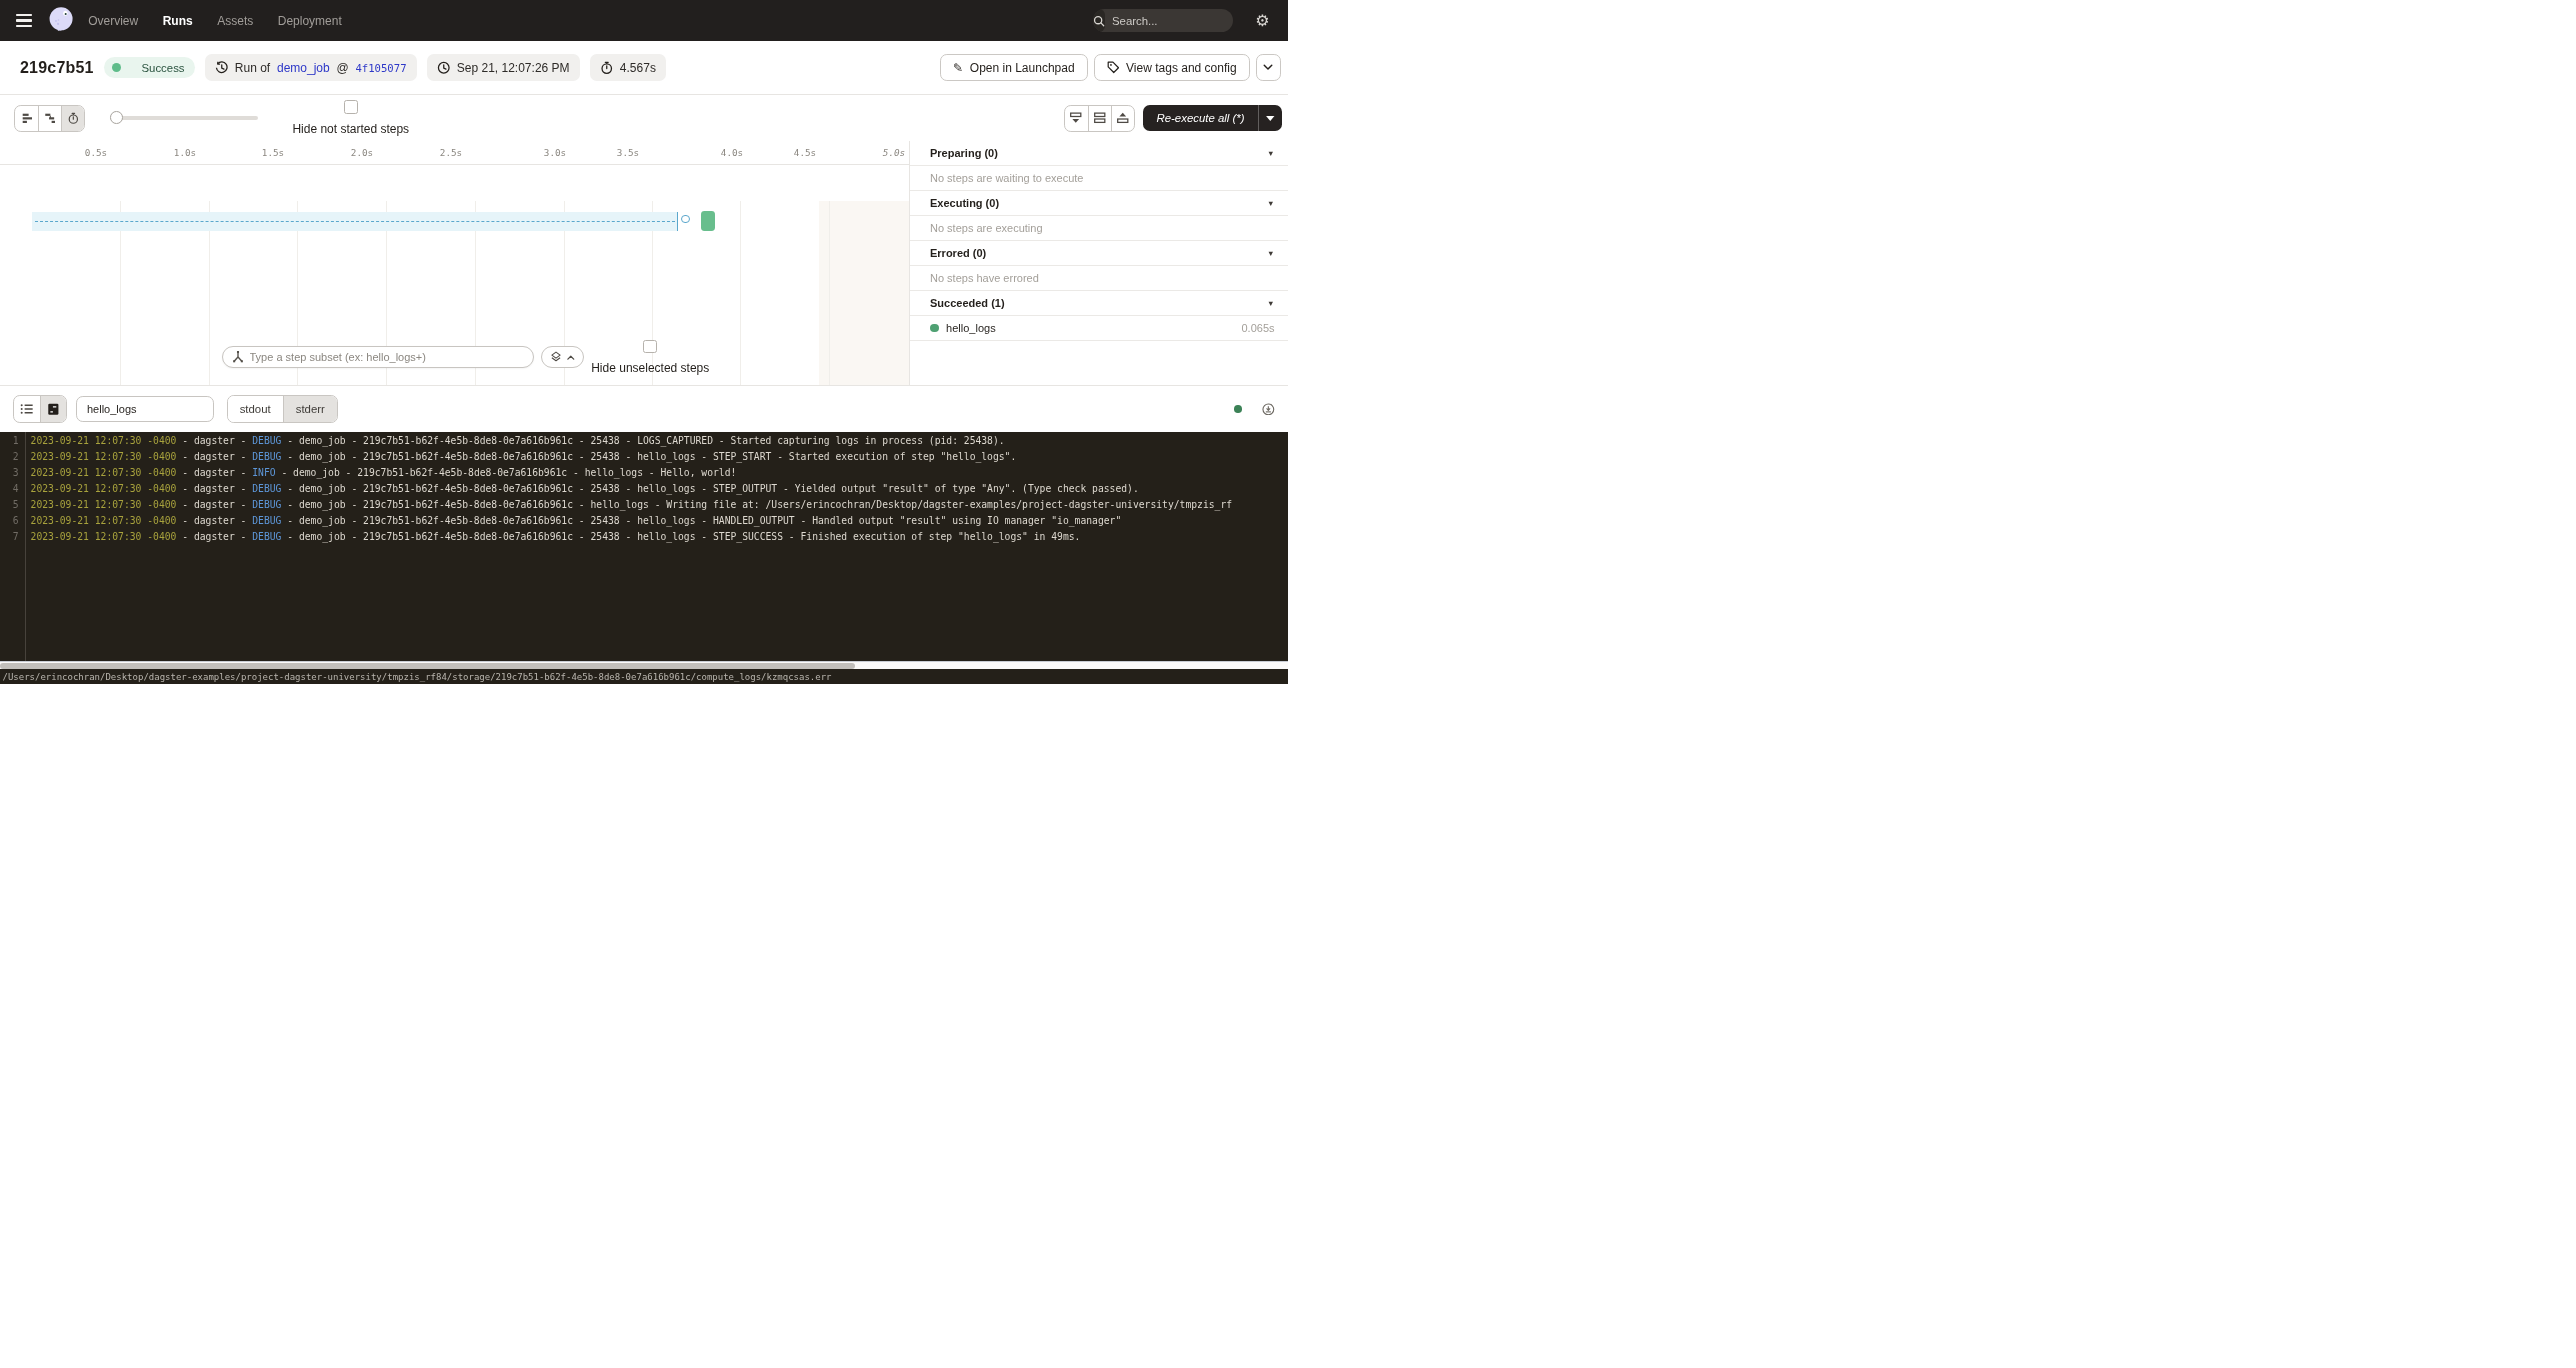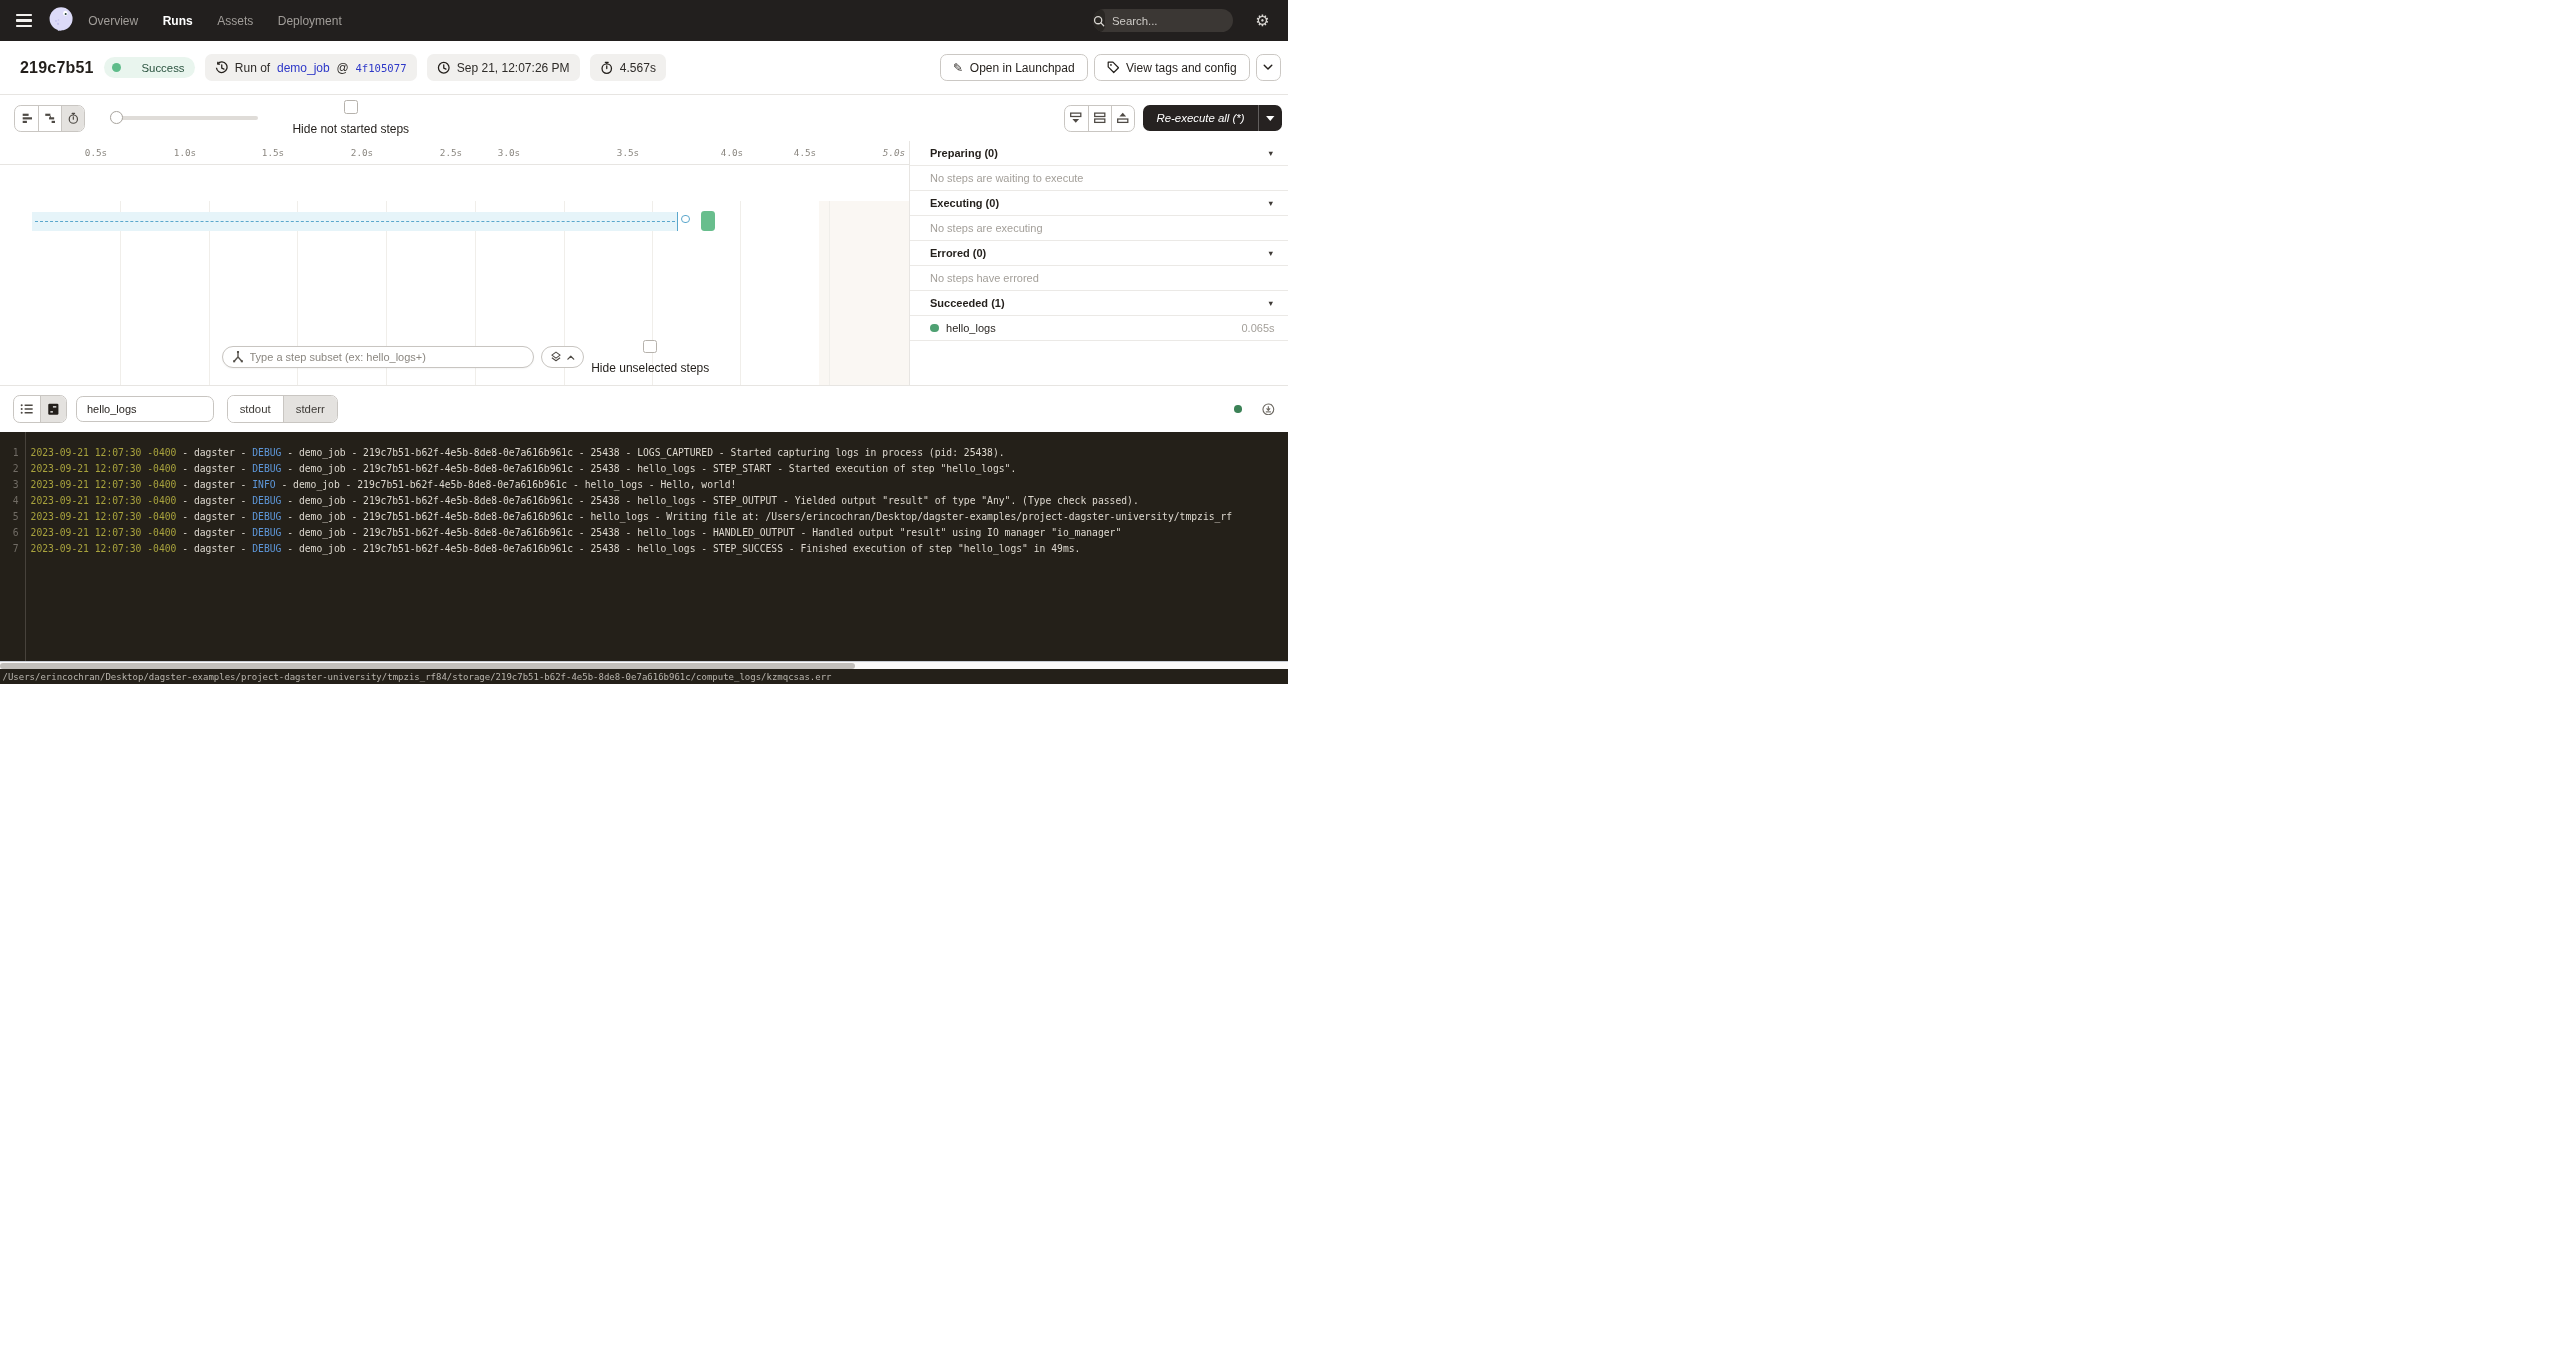--- a/index.html
+++ b/index.html
@@ -87,21 +87,21 @@
   .seg2 .cell.active { background:#e4e2df; }
   .filter-input { width:138px; height:26px; border:0.8px solid #c8c5c1; border-radius:6.8px; padding:0 10px; font-size:11px; color:#231f1b; outline:none; font-family:"Liberation Sans",sans-serif; }
   .io-tabs { display:flex; border:0.8px solid #c9c6c2; border-radius:6.8px; overflow:hidden; margin-left:3.4px; }
   .io-tabs .tab { height:26px; padding:0 12px; display:flex; align-items:center; font-size:11.4px; color:#3f3c38; cursor:pointer; border-left:0.8px solid #c9c6c2; background:#fff; }
   .io-tabs .tab:first-child { border-left:none; }
   .io-tabs .tab.active { background:#e4e2df; }
   .cap-dot { width:7.6px; height:7.6px; background:#3c8257; }
   .dl-icon { margin-left:11px; color:#6b6760; cursor:pointer; display:flex; }
 
   
-  .log-content { height:229px; background:#242019; position:relative; padding-top:13px; overflow:hidden; }
+  .log-content { height:229px; background:#242019; position:relative; padding-top:1px; overflow:hidden; }
   .log-content::before { content:""; position:absolute; left:24.5px; top:0; bottom:0; width:0.8px; background:#47423b; }
   .log-line { height:16px; line-height:16px; white-space:pre; font-family:"DejaVu Sans Mono",monospace; font-size:9.7px; overflow:hidden; }
   .log-line .num { display:inline-block; width:18.6px; text-align:right; color:#716c65; }
   .log-line .msgwrap { margin-left:12px; }
   .log-line .ts { color:#a8a23d; }
   .log-line .txt { color:#ded9d0; }
   .log-line .lvl { color:#5d96d8; }
 
   
   .hscroll { height:7.6px; background:#fbfaf9; border-top:0.8px solid #c9cdd4; position:relative; }
@@ -270,21 +270,21 @@
 </div>
 
 <div class="main-lower">
   <div class="gantt-area">
     <div class="axis-row" id="axis-row">
         <span class="axis-tick mono" style="left: 96px;">0.5s</span>
         <span class="axis-tick mono" style="left: 185px;">1.0s</span>
         <span class="axis-tick mono" style="left: 273px;">1.5s</span>
         <span class="axis-tick mono" style="left: 362px;">2.0s</span>
         <span class="axis-tick mono" style="left: 451px;">2.5s</span>
-        <span class="axis-tick mono" style="left: 509px;">3.0s</span>
+        <span class="axis-tick mono" style="left: 555px;">3.0s</span>
         <span class="axis-tick mono" style="left: 628px;">3.5s</span>
         <span class="axis-tick mono" style="left: 716px; margin-left: 16px;">4.0s</span>
         <span class="axis-tick mono" style="left: 805px;">4.5s</span>
         <span class="axis-tick mono" style="left: 894px; font-style: italic;">5.0s</span>
       </div>
     <div class="chart" id="chart">
         <div class="shade" style="left: 795px; width: 102px;"></div>
         <div class="gridline" style="left: 894px;"></div>
         <div class="gridline" style="left: 805px;"></div>
         <div class="gridline" style="left: 716px;"></div>

